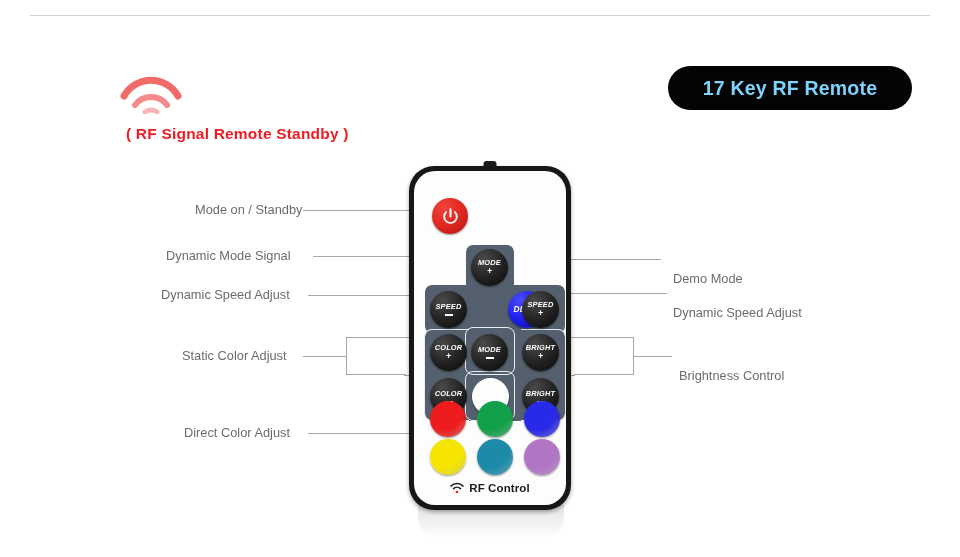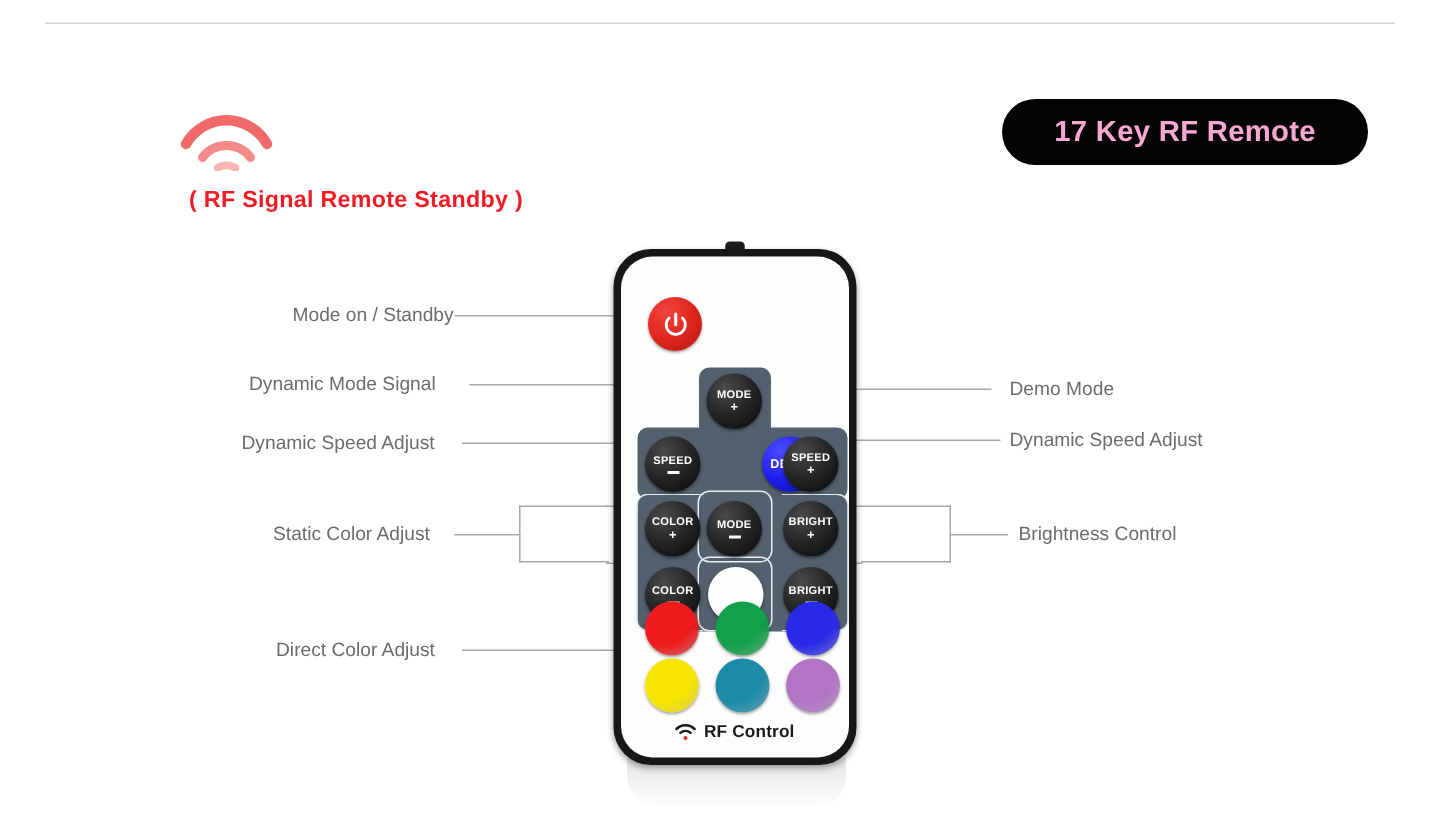--- a/index.html
+++ b/index.html
@@ -40,35 +40,35 @@
   
   #title-pill {
     position: absolute;
     left: 668px; top: 66px;
     width: 244px; height: 44px;
     background: #040404;
     border-radius: 22px;
     display: flex; align-items: center; justify-content: center;
   }
   #title-pill-label {
-    color: #f9a8d4;
+    color: #7dd3fc;
     font-size: 19.5px;
     font-weight: bold;
     letter-spacing: .2px;
   }
 
   
   .callout-label {
     position: absolute;
     font-size: 12.8px;
     color: #6c6c6c;
     white-space: nowrap;
     line-height: 1;
   }
-  .callout-label.right { text-align: left; }
+  .callout-label.right { text-align: left; margin-top: 20px; }
   .callout-label.left  { text-align: right; }
 
   
   .leader {
     position: absolute;
     height: 1px;
     background: #a8a8a8;
   }
   .bracket {
     position: absolute;
@@ -119,21 +119,21 @@
     border-radius: 50%;
     background: radial-gradient(circle at 34% 28%, #f0443c 0%, #e02820 48%, #b31710 100%);
     display: flex; align-items: center; justify-content: center;
     box-shadow: 0 1px 2px rgba(0,0,0,.4);
   }
 
   
   #keypad {
     position: absolute;
     left: 11px; top: 74px;
-    width: 119px; height: 232px;
+    width: 119px; height: 232px; font-style: italic;
   }
   .pad-plate {
     position: absolute;
     background: #54606e;
     border-radius: 7px;
   }
   .pad-outline {
     position: absolute;
     border: 1.5px solid #e9eef3;
     border-radius: 8px;

